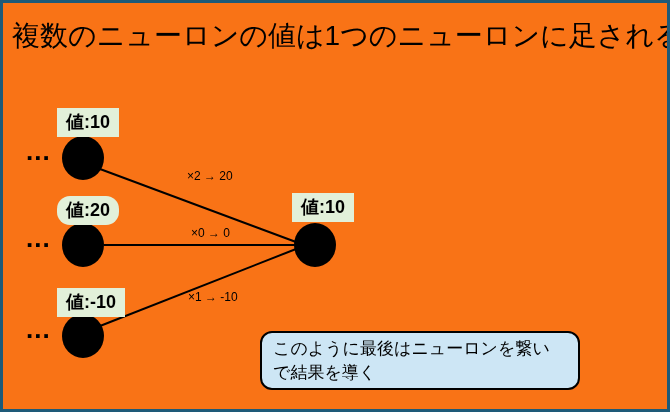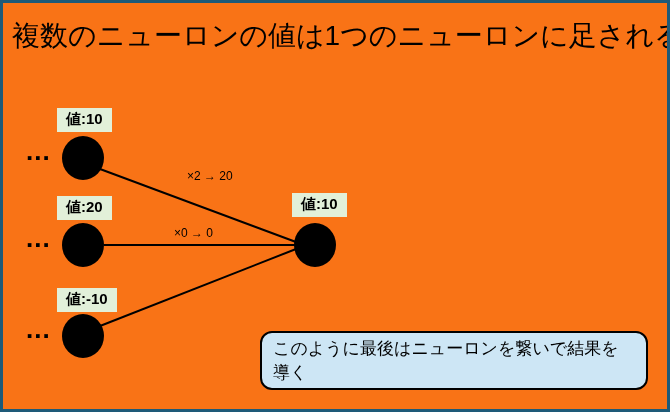--- a/index.html
+++ b/index.html
@@ -55,28 +55,28 @@
     background: var(--neuron, #000000);
     z-index: 2;
   }
   .neuron.n1 { left: 62px;  top: 136px; }
   .neuron.n2 { left: 62px;  top: 223px; }
   .neuron.n3 { left: 62px;  top: 314px; }
   .neuron.out { left: 294px; top: 223px; }
   .value-label {
     position: absolute;
     background: var(--label-bg, #e2f0d9);
-    font-size: 15px;
+    font-size: 18px;
     font-weight: bold;
     padding: 2px 9px 3px 9px;
     white-space: nowrap;
     z-index: 3;
   }
   .value-label.l1 { left: 57px;  top: 108px; }
-  .value-label.l2 { left: 57px;  top: 196px; }
+  .value-label.l2 { left: 57px;  top: 196px; border-radius: 13px; }
   .value-label.l3 { left: 57px;  top: 288px; }
   .value-label.l4 { left: 292px; top: 193px; }
   .ellipsis {
     position: absolute;
     left: 26px;
     width: 34px;
     font-size: 26px;
     font-weight: bold;
     line-height: 1;
     letter-spacing: 1px;
@@ -85,27 +85,27 @@
   .ellipsis.e1 { top: 138px; }
   .ellipsis.e2 { top: 225px; }
   .ellipsis.e3 { top: 316px; }
   .edge-label {
     position: absolute;
     font-size: 12px;
     white-space: nowrap;
     z-index: 3;
   }
   .edge-label.w1 { left: 187px; top: 169px; }
-  .edge-label.w2 { left: 174px; top: 226px; }
+  .edge-label.w2 { left: 191px; top: 226px; }
   .edge-label.w3 { left: 188px; top: 290px; }
   .callout {
     position: absolute;
     left: 260px;
     top: 331px;
-    width: 388px;
+    width: 320px;
     height: 59px;
     box-sizing: border-box;
     background: var(--callout-bg, #cde6f5);
     border: 2px solid #000;
     border-radius: 12px;
     padding: 4px 11px;
     font-size: 17px;
     line-height: 1.4;
     z-index: 4;
   }
@@ -132,20 +132,21 @@
   <div class="neuron n3"></div>
   <div class="neuron out"></div>
 
   <div class="value-label l1">値:10</div>
   <div class="value-label l2">値:20</div>
   <div class="value-label l3">値:-10</div>
   <div class="value-label l4">値:10</div>
 
   <div class="edge-label w1">×2 → 20</div>
   <div class="edge-label w2">×0 → 0</div>
+  <div class="edge-label w3">×1 → -10</div>
 
   <div class="callout">
     <span>このように最後はニューロンを繋いで結果を導く</span>
   </div>
 
   <div class="frame-border"></div>
 
 </div>
 
 </body></html>

